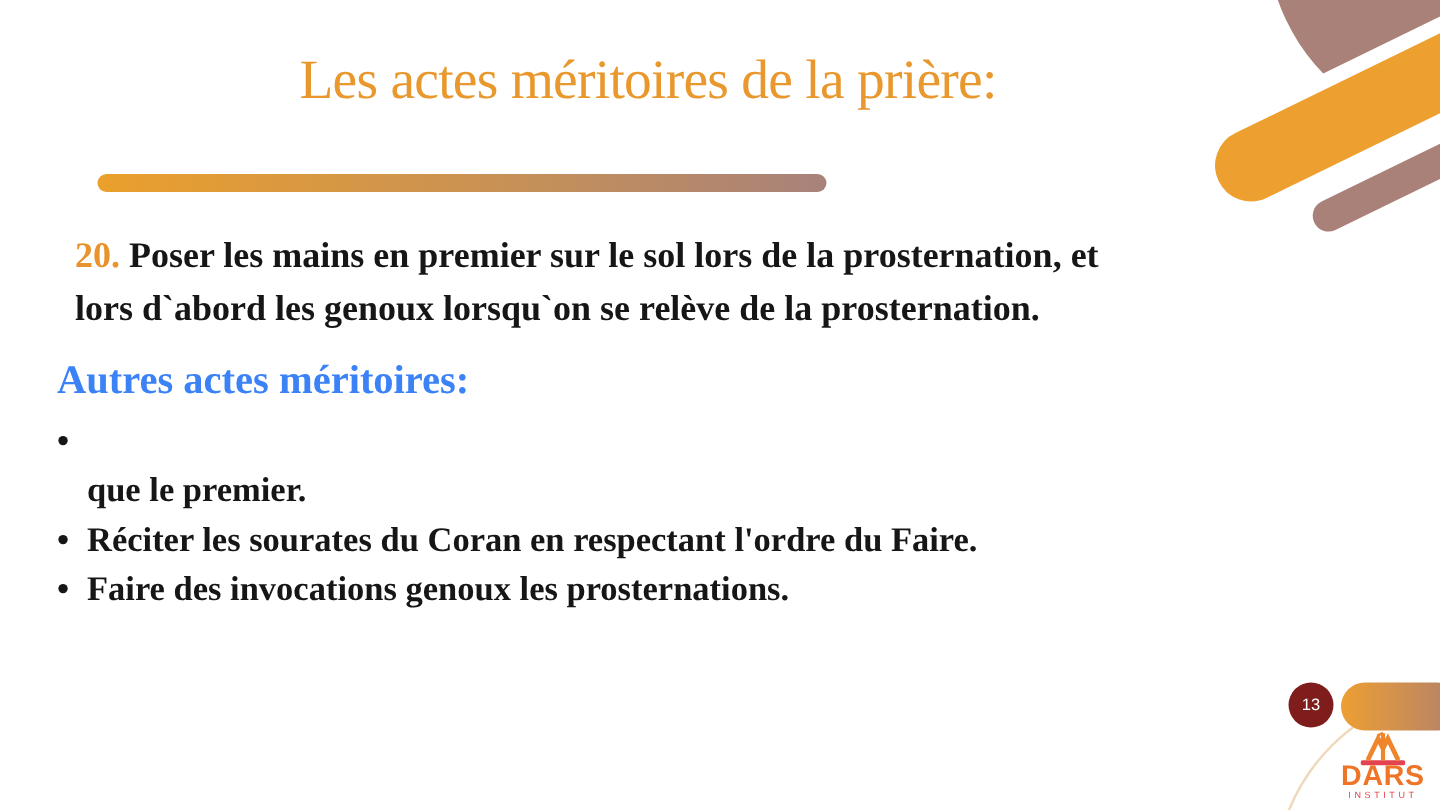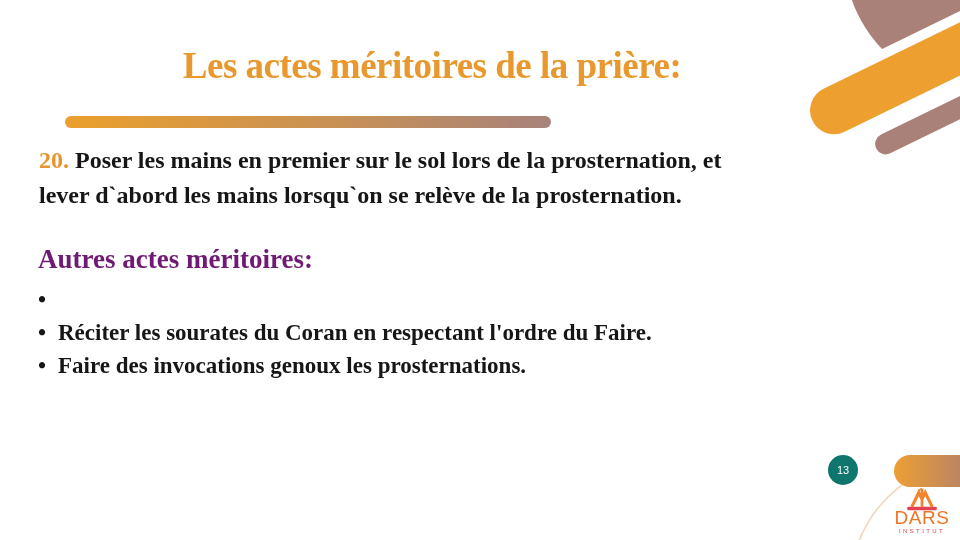--- a/index.html
+++ b/index.html
@@ -5,58 +5,58 @@
   html,body { margin:0; padding:0; background:#e8e8e8; }
   .slide {
     position:relative; width:960px; height:540px; margin:0 auto;
     background:#ffffff; overflow:hidden;
     font-family:"Liberation Serif", "DejaVu Serif", serif;
   }
   
   .decor { position:absolute; top:0; right:0; width:210px; height:215px; }
   
   .title {
-    position:absolute; top:44px; left:0; width:864px;
-    text-align:center; font-size:37px; font-weight:bold;
+    position:absolute; top:32px; left:0; width:864px;
+    text-align:center; font-size:37px; font-weight:normal;
     color:#E8982C; letter-spacing:-0.5px;
   }
   .title-bar {
     position:absolute; left:65px; top:116px; width:486px; height:12px;
     border-radius:6px;
     background:linear-gradient(90deg, #EBA02C 0%, #C89155 55%, #A8827B 100%);
   }
   
   .content { position:absolute; left:38px; top:142px; width:900px; color:#161616; }
-  .point { margin:1px; font-size:24px; font-weight:bold; line-height:35px; }
+  .point { margin:12px; font-size:24px; font-weight:bold; line-height:35px; }
   .point .num { color:#E8932C; }
   .subheading {
-    margin:31px 0 9px 0; font-size:27px; font-weight:bold;
-    color:#701a75; line-height:30px;
+    margin:14px 0 9px 0; font-size:27px; font-weight:bold;
+    color:#3b82f6; line-height:30px;
   }
   .bullets { margin:0; padding:0; list-style:none; font-size:23px; font-weight:bold; }
   .bullet { display:flex; line-height:33px; }
   .bullet .marker { width:20px; flex:0 0 20px; }
   .bullet .txt { flex:1; }
   
   .corner-arc { position:absolute; right:0; bottom:0; width:130px; height:90px; }
   .page-badge {
-    position:absolute; left:828px; top:455px; width:30px; height:30px;
-    border-radius:50%; background:#0f766e; color:#ffffff;
+    position:absolute; left:859px; top:455px; width:30px; height:30px;
+    border-radius:50%; background:#7f1d1d; color:#ffffff;
     font-family:"Liberation Sans", sans-serif; font-size:11px;
     display:flex; align-items:center; justify-content:center;
   }
   .corner-pill {
     position:absolute; left:894px; top:455px; width:80px; height:32px;
     border-radius:16px;
     background:linear-gradient(90deg, #ED9F33 0%, #B2806C 100%);
   }
   .logo { position:absolute; left:891px; top:486px; width:62px; text-align:center; }
   .logo-icon { display:block; margin:0 auto; }
   .logo-name {
-    font-family:"Liberation Sans", sans-serif; font-weight:normal;
+    font-family:"Liberation Sans", sans-serif; font-weight:bold;
     font-size:19px; line-height:18px; color:#EE7428; letter-spacing:0.5px; margin-top:-2px;
   }
   .logo-sub {
     font-family:"Liberation Sans", sans-serif; font-size:6px; line-height:7px;
     color:#E2434E; letter-spacing:2.4px; margin-top:1px;
   }
 </style>
 </head>
 <body>
 
@@ -68,30 +68,31 @@
     <rect x="58" y="94" width="300" height="58" rx="29" transform="rotate(-26 58 123)" fill="#EDA02F" stroke="#ffffff" stroke-width="10"></rect>
   </svg>
 
   <div class="title">Les actes méritoires de la prière:</div>
   <div class="title-bar"></div>
 
   <div class="content">
     <p class="point">
       <span class="num">20.</span>
       <span>Poser les mains en premier sur le sol lors de la prosternation, et</span><br>
-      <span>lever d`abord les mains lorsqu`on se relève de la prosternation.</span>
+      <span>lors d`abord les genoux lorsqu`on se relève de la prosternation.</span>
     </p>
 
     <h2 class="subheading">Autres actes méritoires:</h2>
 
     <ul class="bullets">
       <li class="bullet">
         <span class="marker">•</span>
         <span class="txt">
           <br>
+          <span>que le premier.</span>
         </span>
       </li>
       <li class="bullet">
         <span class="marker">•</span>
         <span class="txt">Réciter les sourates du Coran en respectant l'ordre du Faire.</span>
       </li>
       <li class="bullet">
         <span class="marker">•</span>
         <span class="txt">Faire des invocations genoux les prosternations.</span>
       </li>

